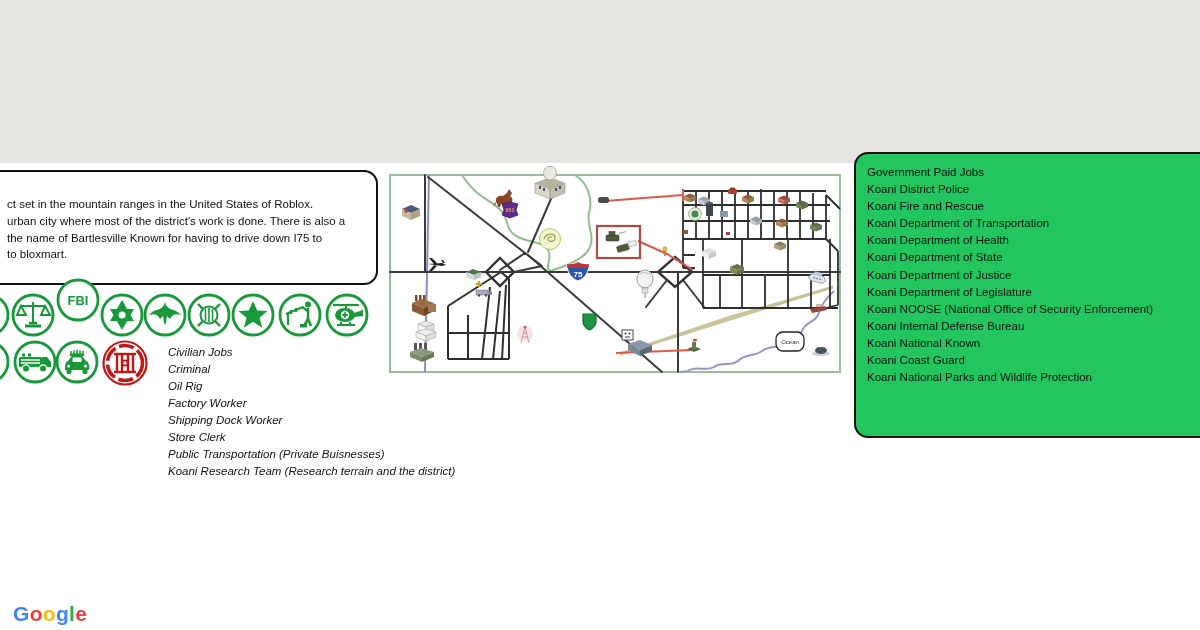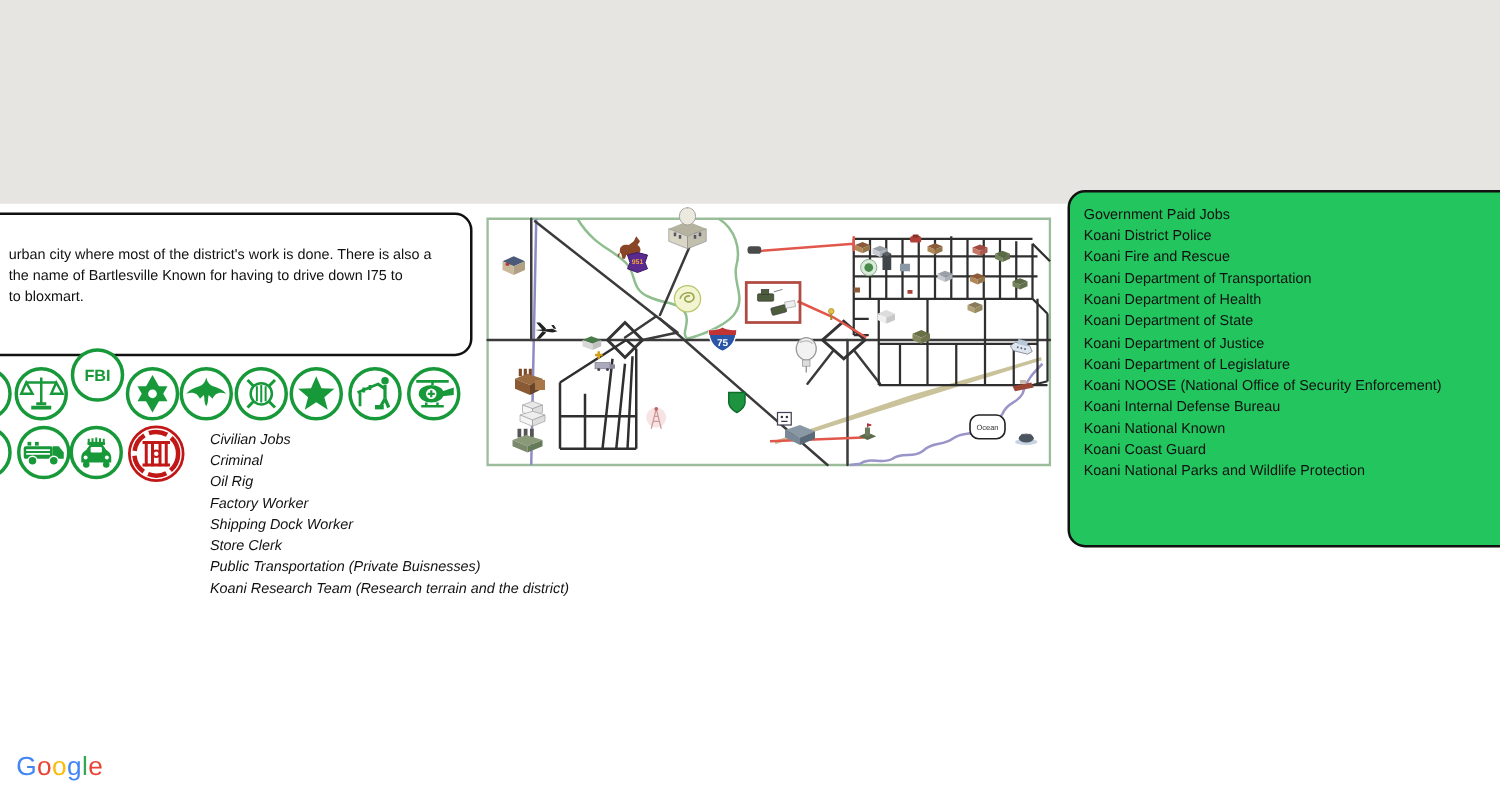--- a/index.html
+++ b/index.html
@@ -7,30 +7,31 @@
   .gray-band{position:absolute;left:0;top:0;width:1200px;height:163px;background:#e7e5e1;}
   .left-box{position:absolute;left:-26px;top:170px;width:404px;height:115px;border:2px solid #111;
     border-radius:14px;background:#fff;box-sizing:border-box;padding:24px 0 0 31px;
     font-size:11.5px;line-height:16.8px;color:#111;white-space:nowrap;overflow:hidden;}
   .right-panel{position:absolute;left:854px;top:152px;width:364px;height:286px;border:2px solid #111;
     border-radius:14px;background:#22c55e;box-sizing:border-box;padding:10px 0 0 11px;
     font-size:11.5px;line-height:17.1px;color:#111;white-space:nowrap;overflow:hidden;}
   .jobs-list{position:absolute;left:168px;top:344px;font-size:11.5px;line-height:17px;color:#111;white-space:nowrap;font-style:italic;}
   .badge{position:absolute;}
   .map-svg{position:absolute;left:389px;top:166px;}
-  .google{position:absolute;left:13px;top:602px;font-size:21px;font-weight:400;letter-spacing:.3px;}
+  .google{position:absolute;left:13px;top:602px;font-size:21px;font-weight:700;letter-spacing:.3px;}
   .g-blue{color:#4285F4}.g-red{color:#EA4335}.g-yellow{color:#FBBC05}.g-green{color:#34A853}
 </style>
 </head>
 <body>
 
 <div class="page">
   <div class="gray-band"></div>
 
   <div class="left-box">
+    <div>ct set in the mountain ranges in the United States of Roblox.</div>
     <div>urban city where most of the district's work is done. There is also a</div>
     <div>the name of Bartlesville Known for having to drive down I75 to</div>
     <div>to bloxmart.</div>
   </div>
 
   <svg class="map-svg" width="452" height="208" viewBox="0 0 452 208">
     <g transform="translate(1,9)">
       <rect x="0" y="0" width="450" height="197" fill="#ffffff" stroke="#9cbd9c" stroke-width="2"></rect>
 
       <g stroke="#8fbe8f" stroke-width="2" fill="none">

